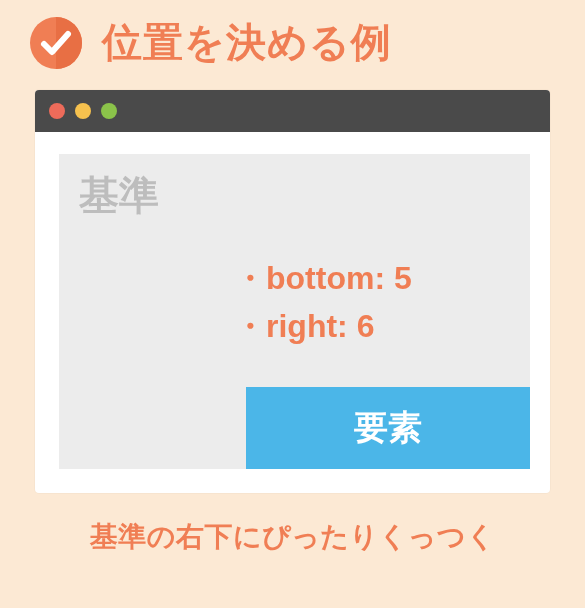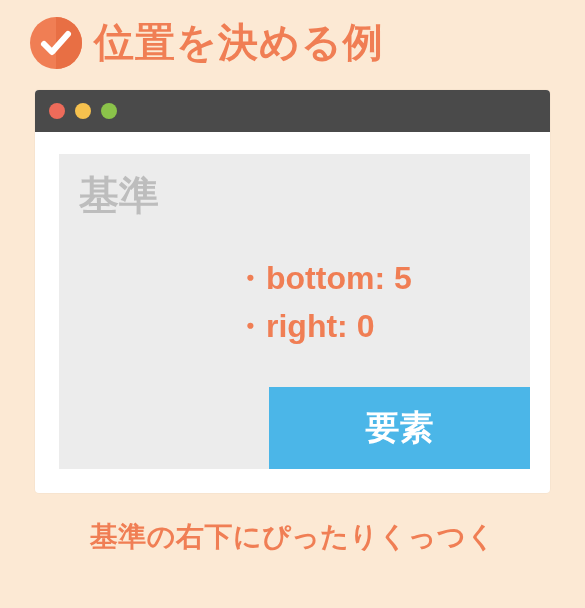--- a/index.html
+++ b/index.html
@@ -8,21 +8,21 @@
     height: 608px;
     background: #fce9d4;
     font-family: "Hiragino Kaku Gothic ProN", "Meiryo", sans-serif;
     padding: 15px 25px 10px 25px;
     display: flex;
     flex-direction: column;
   }
   .header {
     display: flex;
     align-items: center;
-    gap: 12px;
+    gap: 20px;
     margin-bottom: 20px;
     margin-left: 5px;
   }
   .check-icon {
     width: 52px;
     height: 52px;
     flex-shrink: 0;
   }
   .title {
     color: #f07e54;
@@ -73,21 +73,21 @@
     color: #f07e54;
     font-size: 32px;
     font-weight: 700;
     line-height: 1.5;
   }
   .rules .rule { display: block; }
   .element-box {
     position: absolute;
     bottom: 0;
     right: 0;
-    width: 261px;
+    width: 284px;
     height: 82px;
     background: #4bb6e8;
     color: #ffffff;
     font-size: 34px;
     font-weight: 700;
     display: flex;
     align-items: center;
     justify-content: center;
   }
   .caption {
@@ -115,20 +115,20 @@
   <div class="titlebar">
     <div class="dot red"></div>
     <div class="dot yellow"></div>
     <div class="dot green"></div>
   </div>
   <div class="win-body">
     <div class="base-box">
       <div class="base-label">基準</div>
       <div class="rules">
         <span class="rule">・bottom: 5</span>
-        <span class="rule">・right: 0</span>
+        <span class="rule">・right: 6</span>
       </div>
       <div class="element-box">要素</div>
     </div>
   </div>
 </div>
 
 <div class="caption">基準の右下にぴったりくっつく</div>
 
 </body></html>

